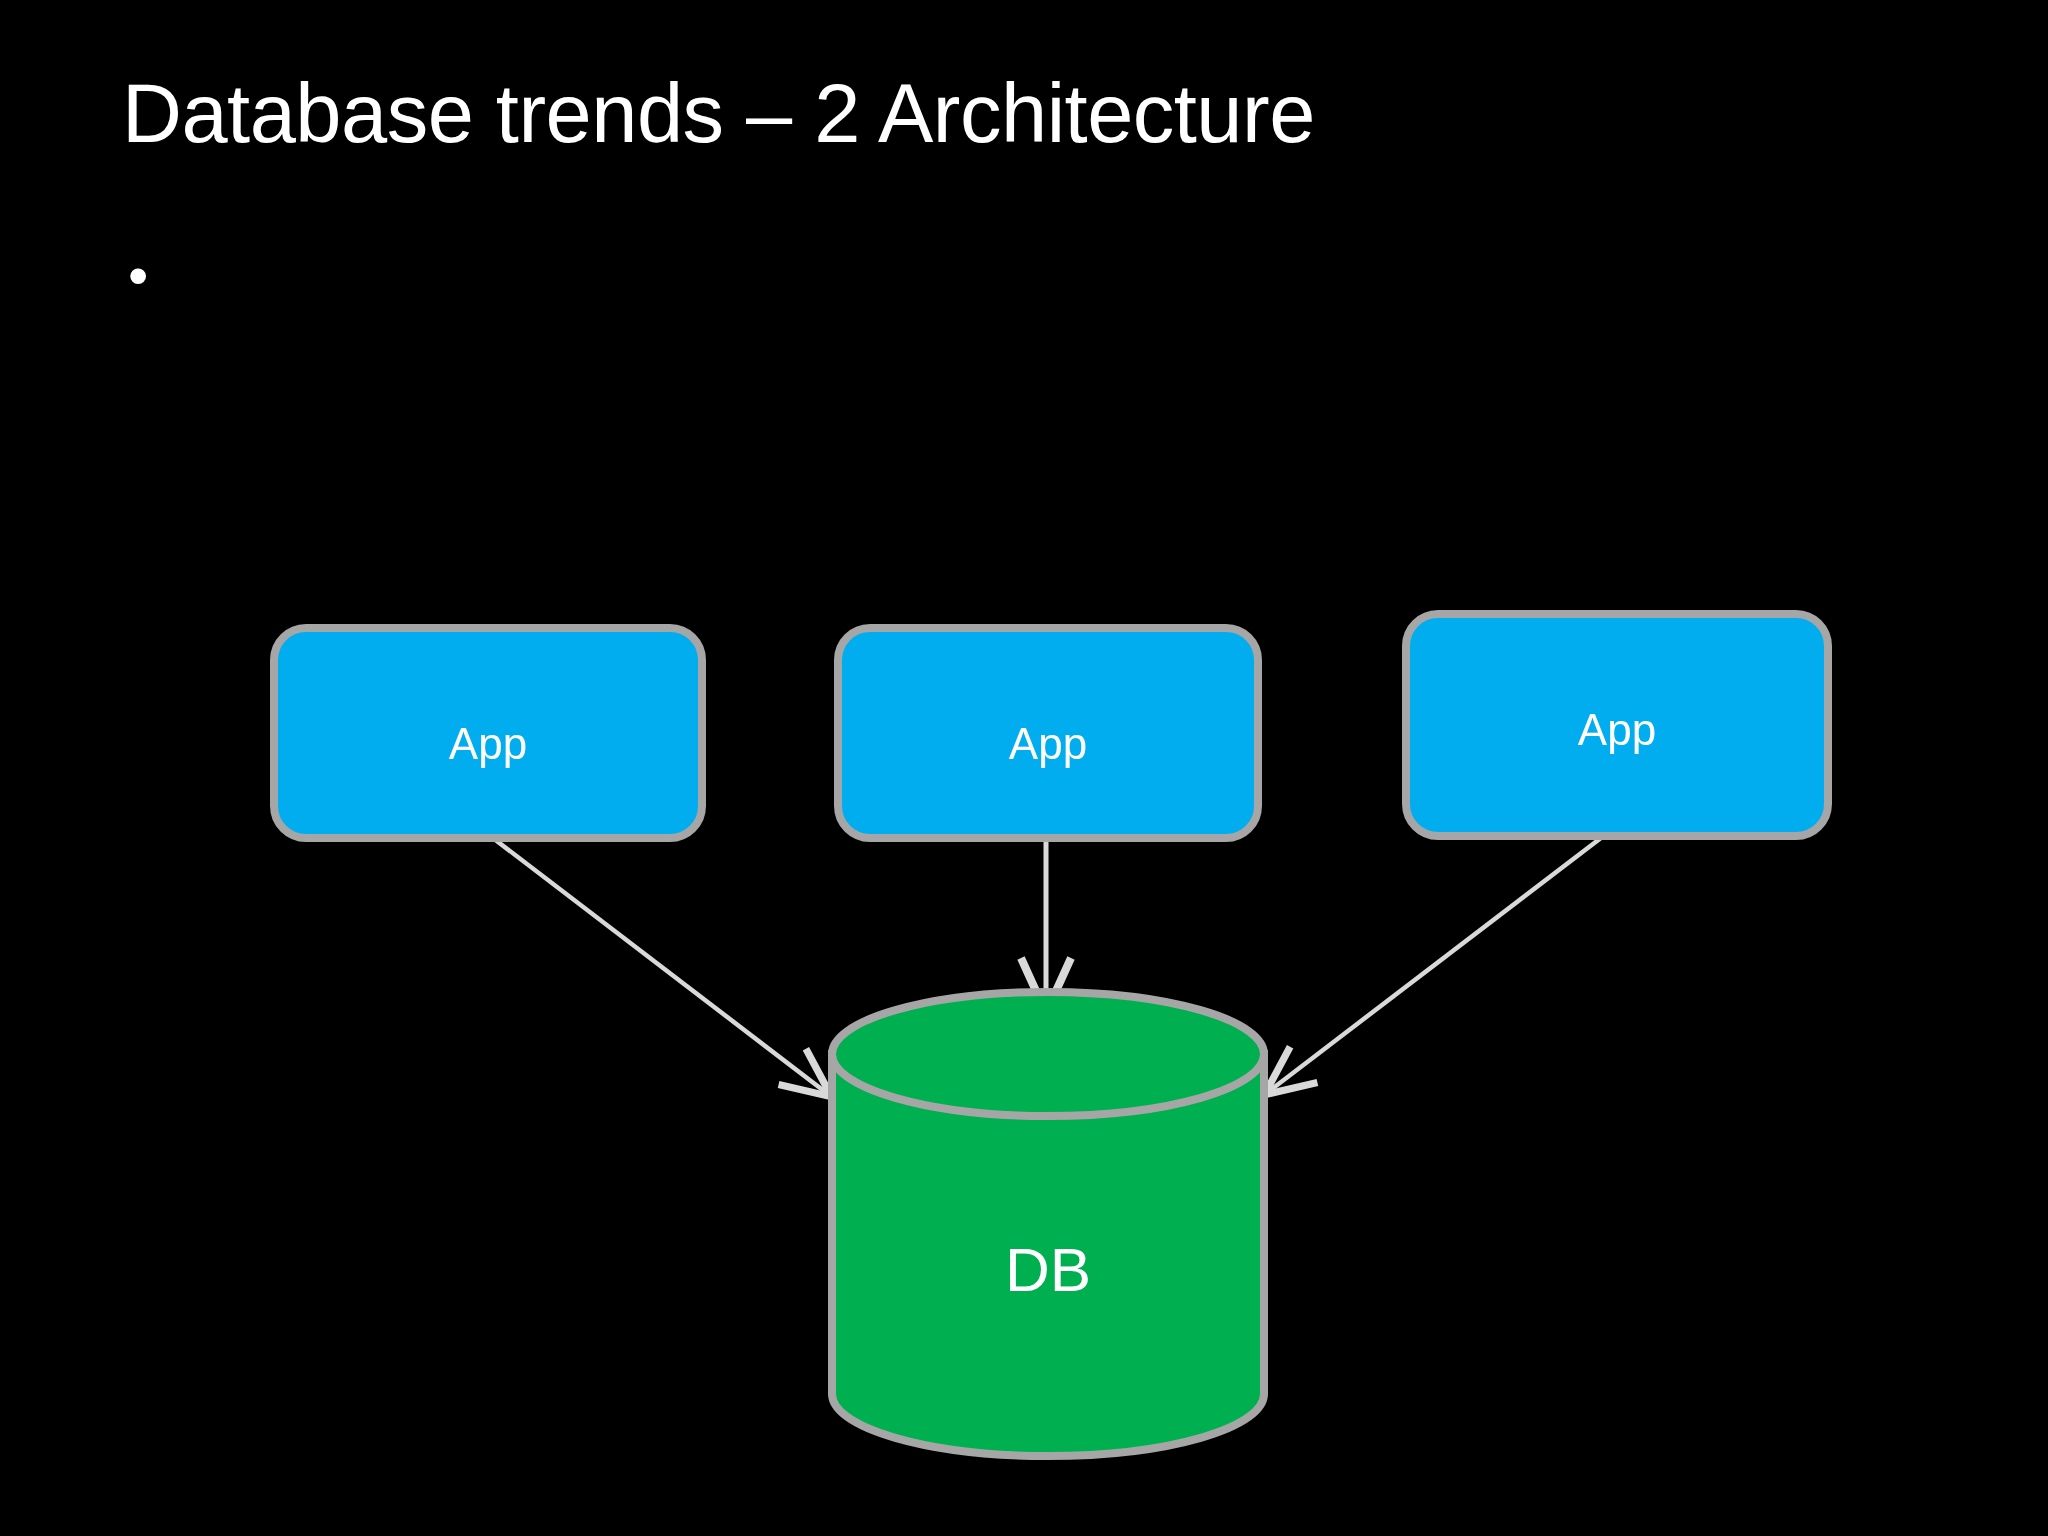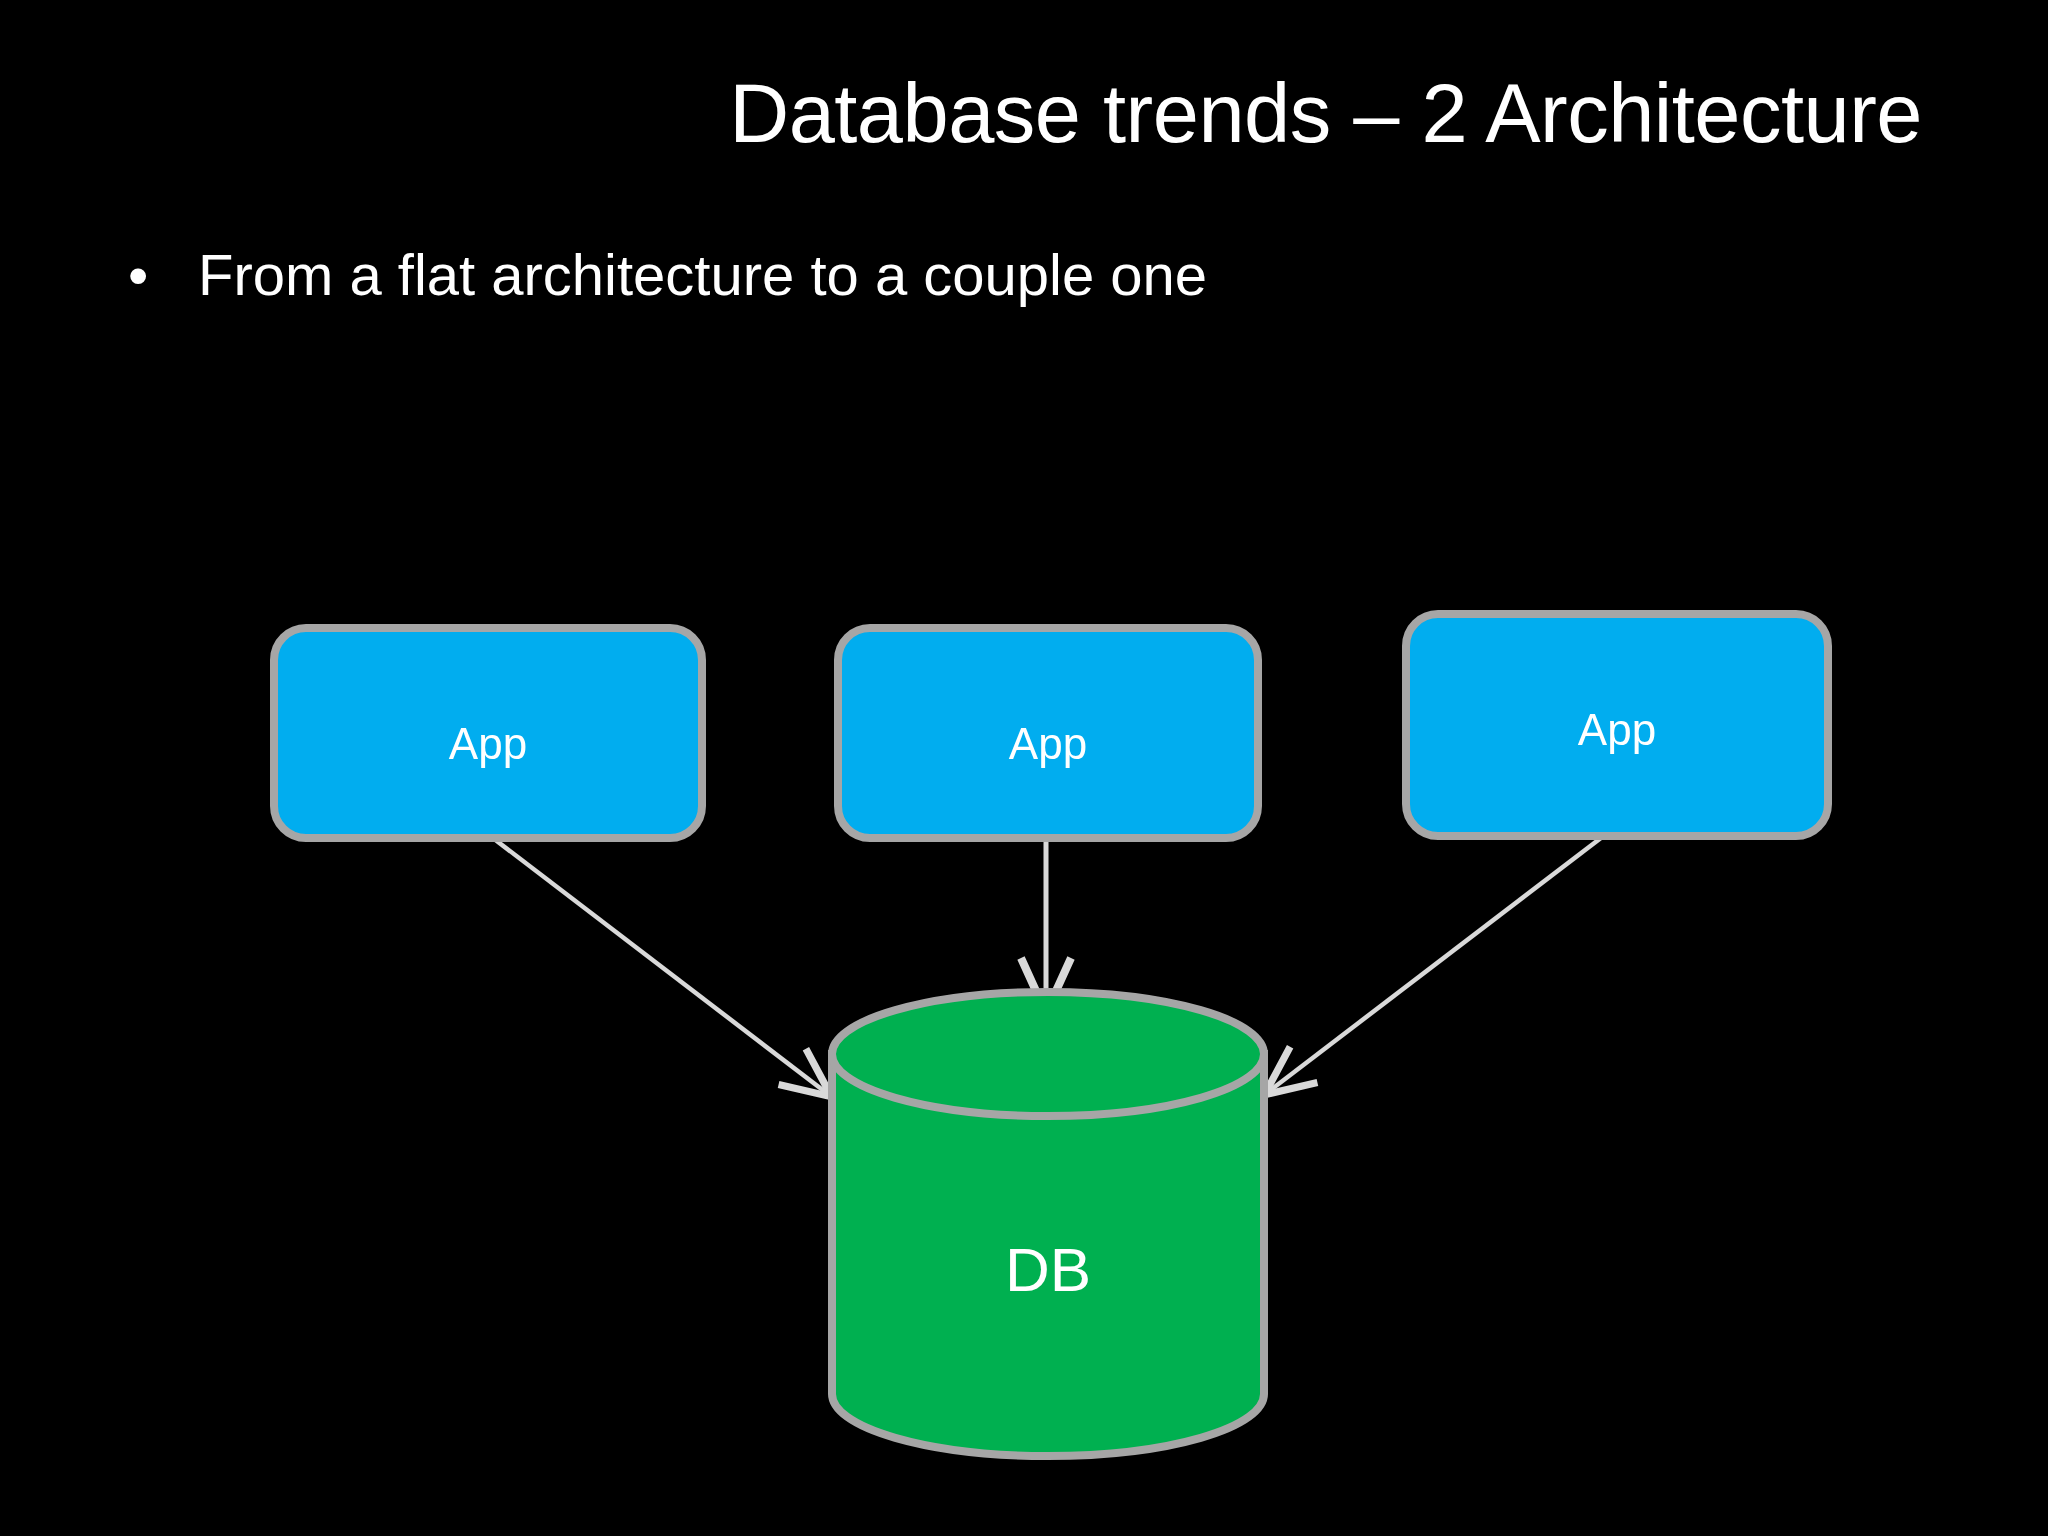--- a/index.html
+++ b/index.html
@@ -28,21 +28,20 @@
     position: absolute;
     left: 122px;
     top: 70px;
     width: 1800px;
     font-size: 83px;
     line-height: 1.05;
     font-weight: 400;
     color: #ffffff;
     letter-spacing: -0.5px;
     white-space: nowrap;
-    text-align: right;
   }
 
   
   .bullet-list {
     position: absolute;
     left: 120px;
     top: 240px;
     width: 1820px;
   }
   .bullet-row {
@@ -94,21 +93,20 @@
 </head>
 <body>
 
 <div class="slide">
 
   <div class="slide-title">Database trends – 2 Architecture</div>
 
   <div class="bullet-list">
     <div class="bullet-row">
       <span class="bullet-marker">•</span>
-      <span class="bullet-text">From a flat architecture to a couple one</span>
     </div>
   </div>
 
   <div class="diagram">
     <svg viewBox="0 0 2048 1536" xmlns="http://www.w3.org/2000/svg">
       <defs>
         <marker id="arrowHead" markerWidth="14" markerHeight="14" refX="11" refY="6" orient="auto" markerUnits="strokeWidth">
           <path d="M1,1 L12,6 L1,11" fill="none" stroke="#D9D9D9" stroke-width="1.6"></path>
         </marker>
       </defs>

